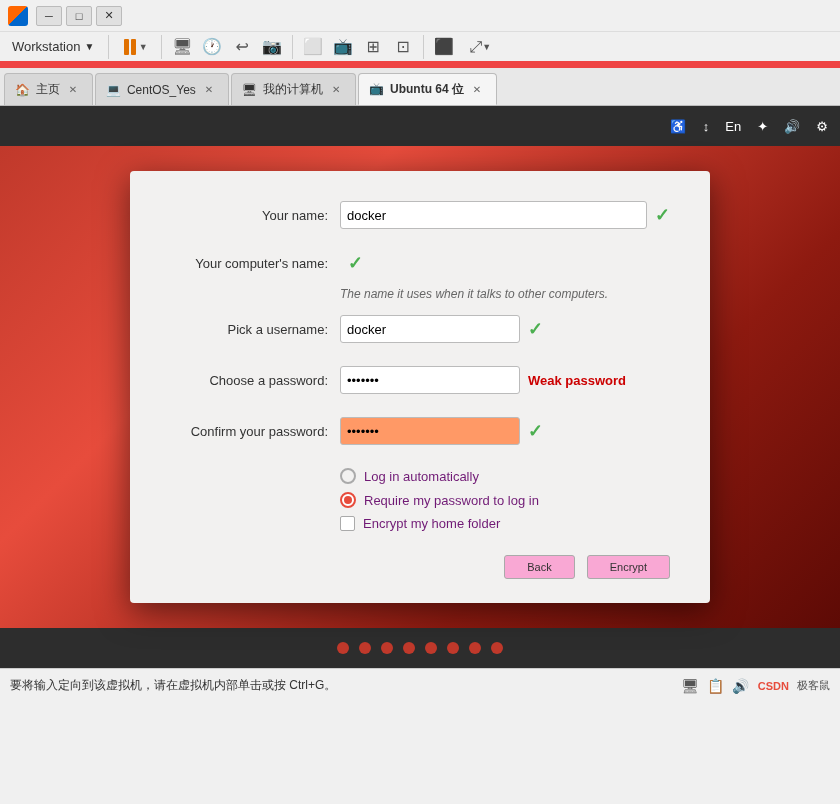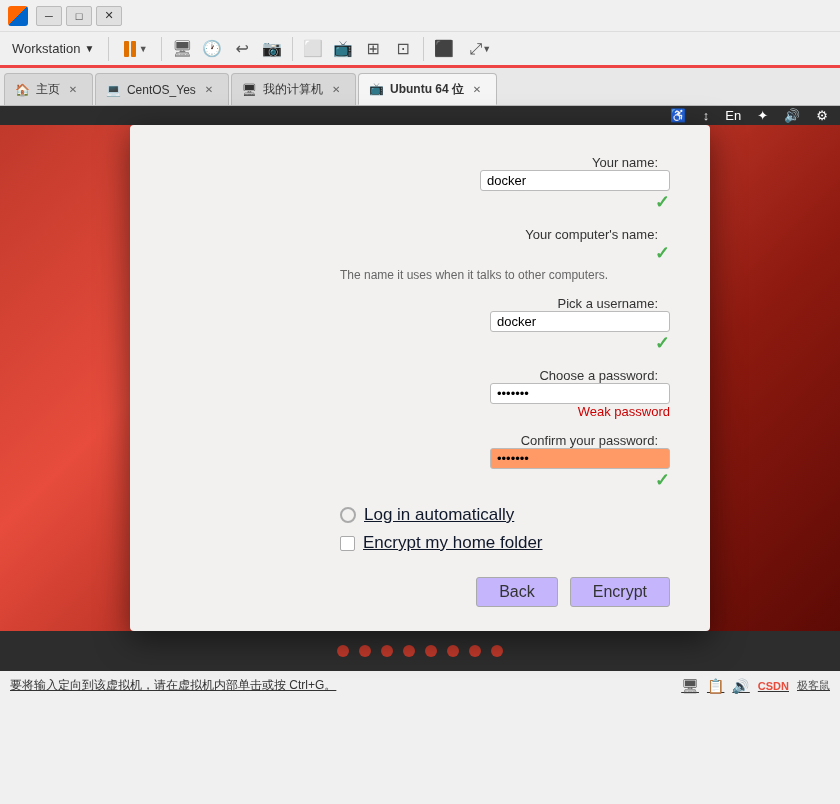--- a/index.html
+++ b/index.html
@@ -41,21 +41,21 @@
     }
     .title-btn.close { background: #e0e0e0; }
 
     
     .menu-bar {
       background: #f0f0f0;
       height: 36px;
       display: flex;
       align-items: center;
       padding: 0 4px;
-      border-bottom: 3px solid #ef4444;
+      border-bottom: 7px solid #ef4444;
       gap: 2px;
     }
     .menu-item {
       display: flex; align-items: center; gap: 4px;
       padding: 4px 8px;
       border-radius: 3px;
       cursor: pointer;
       font-size: 13px;
       color: #333;
     }
@@ -153,34 +153,33 @@
       background: #f2f1f0;
       border-radius: 4px;
       width: 580px;
       padding: 30px 40px 24px 40px;
       box-shadow: 0 8px 32px rgba(0,0,0,0.5);
       position: relative;
     }
 
     .form-row {
       display: flex;
-      align-items: flex-end;
-      margin-bottom: 14px;
-      flex-direction: column;
+      align-items: center;
+      margin-bottom: 23px;
     }
     .form-label {
       text-align: right;
       min-width: 170px;
       padding-right: 12px;
       font-size: 13px;
       color: #333;
     }
     .form-input {
       flex: 1;
-      height: 36px;
+      height: 28px;
       border: 1px solid #bbb;
       border-radius: 3px;
       padding: 2px 6px;
       font-size: 13px;
       background: white;
       outline: none;
     }
     .form-input.orange-bg {
       background: #ff9966;
     }
@@ -189,26 +188,27 @@
       color: #4CAF50;
       font-size: 18px;
       font-weight: bold;
     }
     .hint-text {
       font-size: 12px;
       color: #666;
       margin-left: 170px;
       margin-top: -10px;
       margin-bottom: 14px;
+      font-style: italic;
     }
     .weak-password {
       margin-left: 8px;
       color: #cc0000;
       font-size: 13px;
-      font-weight: 400;
+      font-weight: 700;
     }
 
     .radio-group {
       margin-left: 170px;
       margin-bottom: 8px;
     }
     .radio-row {
       display: flex; align-items: center; gap: 8px;
       margin-bottom: 8px;
     }
@@ -232,38 +232,37 @@
     }
     .checkbox-square {
       width: 15px; height: 15px;
       border: 1px solid #aaa;
       background: white;
       border-radius: 2px;
       cursor: pointer;
       flex-shrink: 0;
     }
     .radio-label {
-      font-size: 17px;
-      color: #0f172a;
-      text-decoration: underline;
+      font-size: 13px;
+      color: #701a75;
     }
 
     .dialog-footer {
       display: flex;
       justify-content: flex-end;
       gap: 12px;
       margin-top: 24px;
     }
     .dialog-btn {
       padding: 5px 22px;
       border-radius: 3px;
       border: 1px solid #aaa;
-      background: #c4b5fd;
-      cursor: pointer;
-      font-size: 16px;
+      background: #f9a8d4;
+      cursor: pointer;
+      font-size: 11px;
       color: #333;
     }
 
     
     .progress-dots {
       display: flex;
       justify-content: center;
       gap: 10px;
       padding: 14px 0;
       background: #2d2d2d;
@@ -278,21 +277,20 @@
     .status-bar {
       background: #f0f0f0;
       height: 34px;
       display: flex;
       align-items: center;
       padding: 0 10px;
       border-top: 1px solid #ccc;
       gap: 8px;
       font-size: 12px;
       color: #333;
-      text-decoration: underline;
     }
     .status-text { flex: 1; }
     .status-icons {
       display: flex; align-items: center; gap: 8px;
     }
     .status-icon {
       font-size: 14px;
       color: #555;
       cursor: pointer;
     }
@@ -416,20 +414,24 @@
         <input class="form-input orange-bg" type="password" value="docker1" style="max-width: 180px;">
         <span class="check-icon">✓</span>
       </div>
 
       <div class="radio-group">
         <div class="radio-row">
           <div class="radio-circle"></div>
           <span class="radio-label">Log in automatically</span>
         </div>
         <div class="radio-row">
+          <div class="radio-circle selected"></div>
+          <span class="radio-label">Require my password to log in</span>
+        </div>
+        <div class="radio-row">
           <div class="checkbox-square"></div>
           <span class="radio-label">Encrypt my home folder</span>
         </div>
       </div>
 
       <div class="dialog-footer">
         <button class="dialog-btn">Back</button>
         <button class="dialog-btn">Encrypt</button>
       </div>
     </div>

